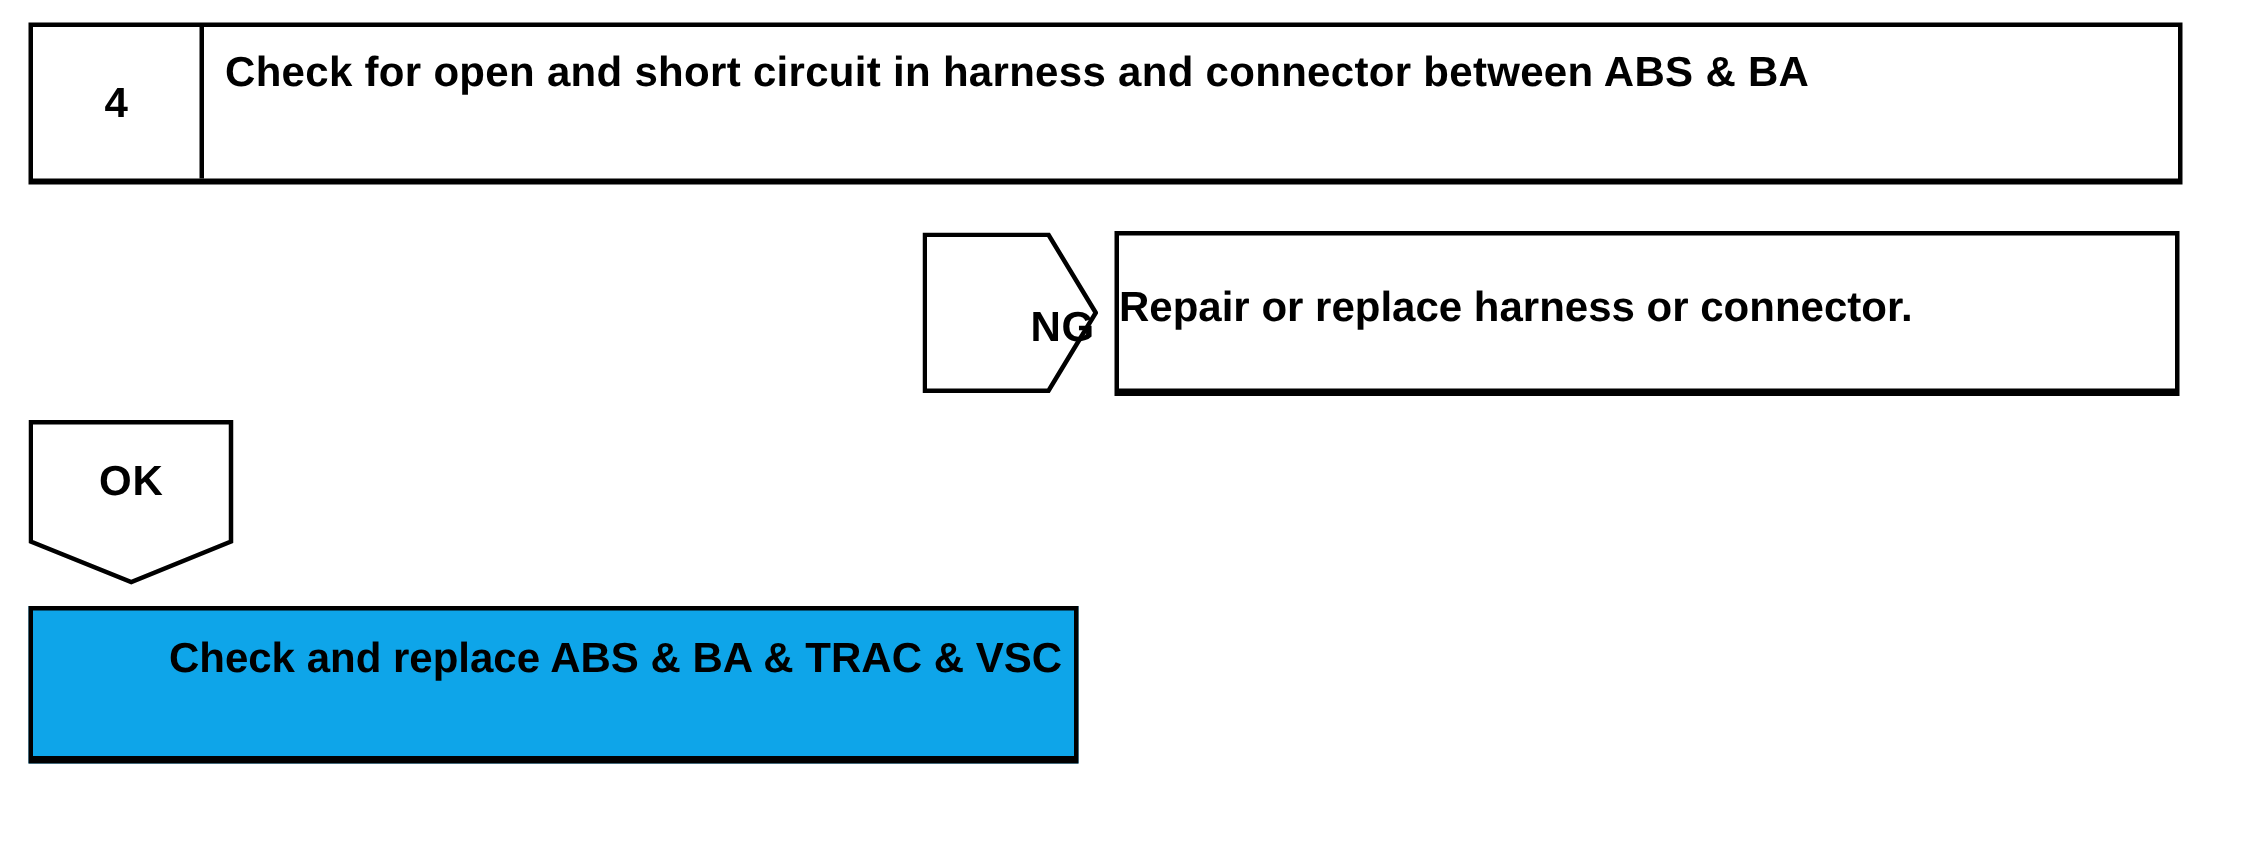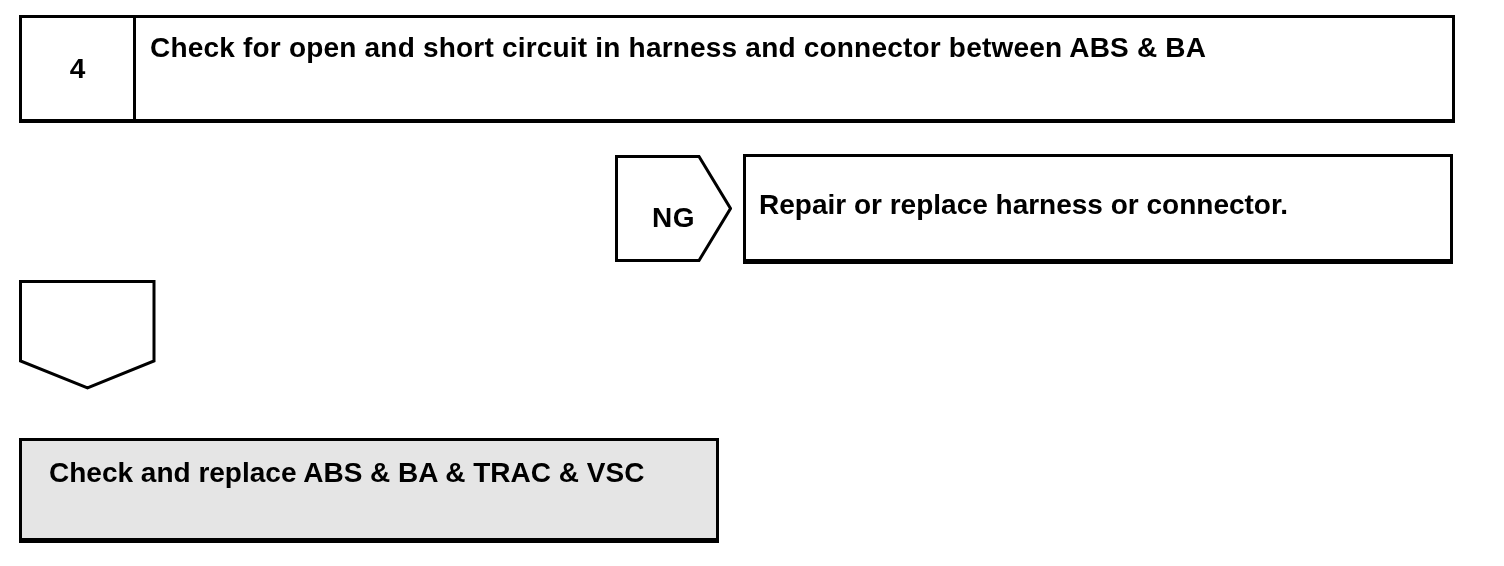--- a/index.html
+++ b/index.html
@@ -39,21 +39,21 @@
     align-items: center;
     justify-content: center;
     font-size: 28px;
   }
   .step-text {
     padding: 14px 8px 0 14px;
     font-size: 28px;
     line-height: 32px;
     letter-spacing: 0.2px;
   }
-  .nowrap { white-space: nowrap; }
+  .nowrap { white-space: nowrap; text-align: right; }
 
   
   .connector {
     position: absolute;
   }
   .connector svg {
     position: absolute;
     left: 0;
     top: 0;
     display: block;
@@ -67,21 +67,21 @@
     letter-spacing: 0.5px;
   }
   .ng-connector {
     left: 615px;
     top: 155px;
     width: 117px;
     height: 107px;
   }
   .ng-connector .conn-label {
     left: 0; top: 0;
-    width: 117px; height: 125px;
+    width: 117px; height: 125px; padding-left: 35px;
   }
   .ok-connector {
     left: 19px;
     top: 280px;
     width: 137px;
     height: 110px;
   }
   .ok-connector .conn-label {
     left: 0; top: 0;
     width: 137px; height: 82px;
@@ -92,40 +92,39 @@
     position: absolute;
     left: 743px;
     top: 154px;
     width: 710px;
     height: 110px;
     border: 3px solid #000;
     border-bottom-width: 5px;
     box-sizing: border-box;
     display: flex;
     align-items: center;
-    padding-left: 13px;
     padding-bottom: 6px;
     font-size: 28px;
     background: #fff;
   }
 
   
   .ok-box {
     position: absolute;
     left: 19px;
-    top: 438px;
+    top: 404px;
     width: 700px;
     height: 105px;
     border: 3px solid #000;
     border-bottom-width: 5px;
     box-sizing: border-box;
     padding: 15px 8px 0 27px;
     font-size: 28px;
     line-height: 34px;
-    background: #e5e5e5;
+    background: #0ea5e9;
   }
 </style>
 </head>
 <body>
 
 <div class="canvas">
 
   <div class="step-box">
     <div class="step-num-cell">
       <span>4</span>
@@ -143,19 +142,20 @@
   </div>
 
   <div class="ng-box">
     <span class="nowrap">Repair or replace harness or connector.</span>
   </div>
 
   <div class="connector ok-connector">
     <svg width="137" height="110" viewBox="0 0 137 110" xmlns="http://www.w3.org/2000/svg">
       <polygon points="1.5,1.5 135,1.5 135,81 68.5,108 1.5,81" fill="#ffffff" stroke="#000000" stroke-width="3" stroke-linejoin="miter"></polygon>
     </svg>
+    <span class="conn-label">OK</span>
   </div>
 
   <div class="ok-box">
     <div class="nowrap">Check and replace ABS &amp; BA &amp; TRAC &amp; VSC</div>
   </div>
 
 </div>
 
 </body></html>

